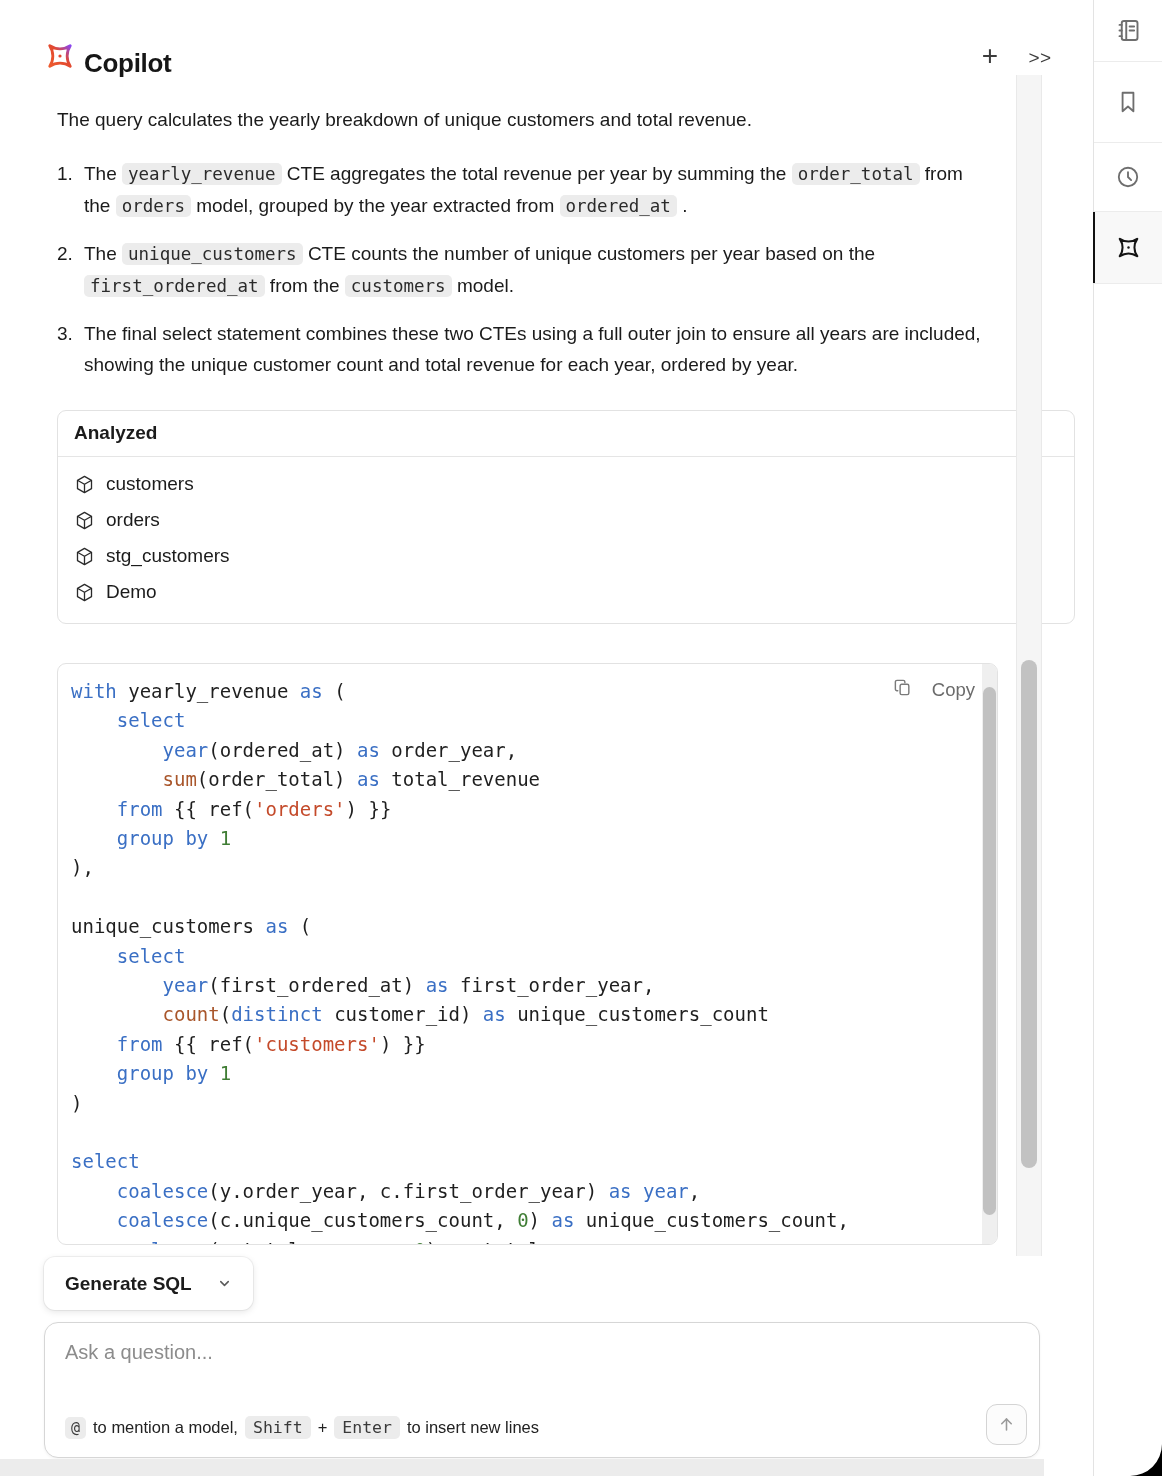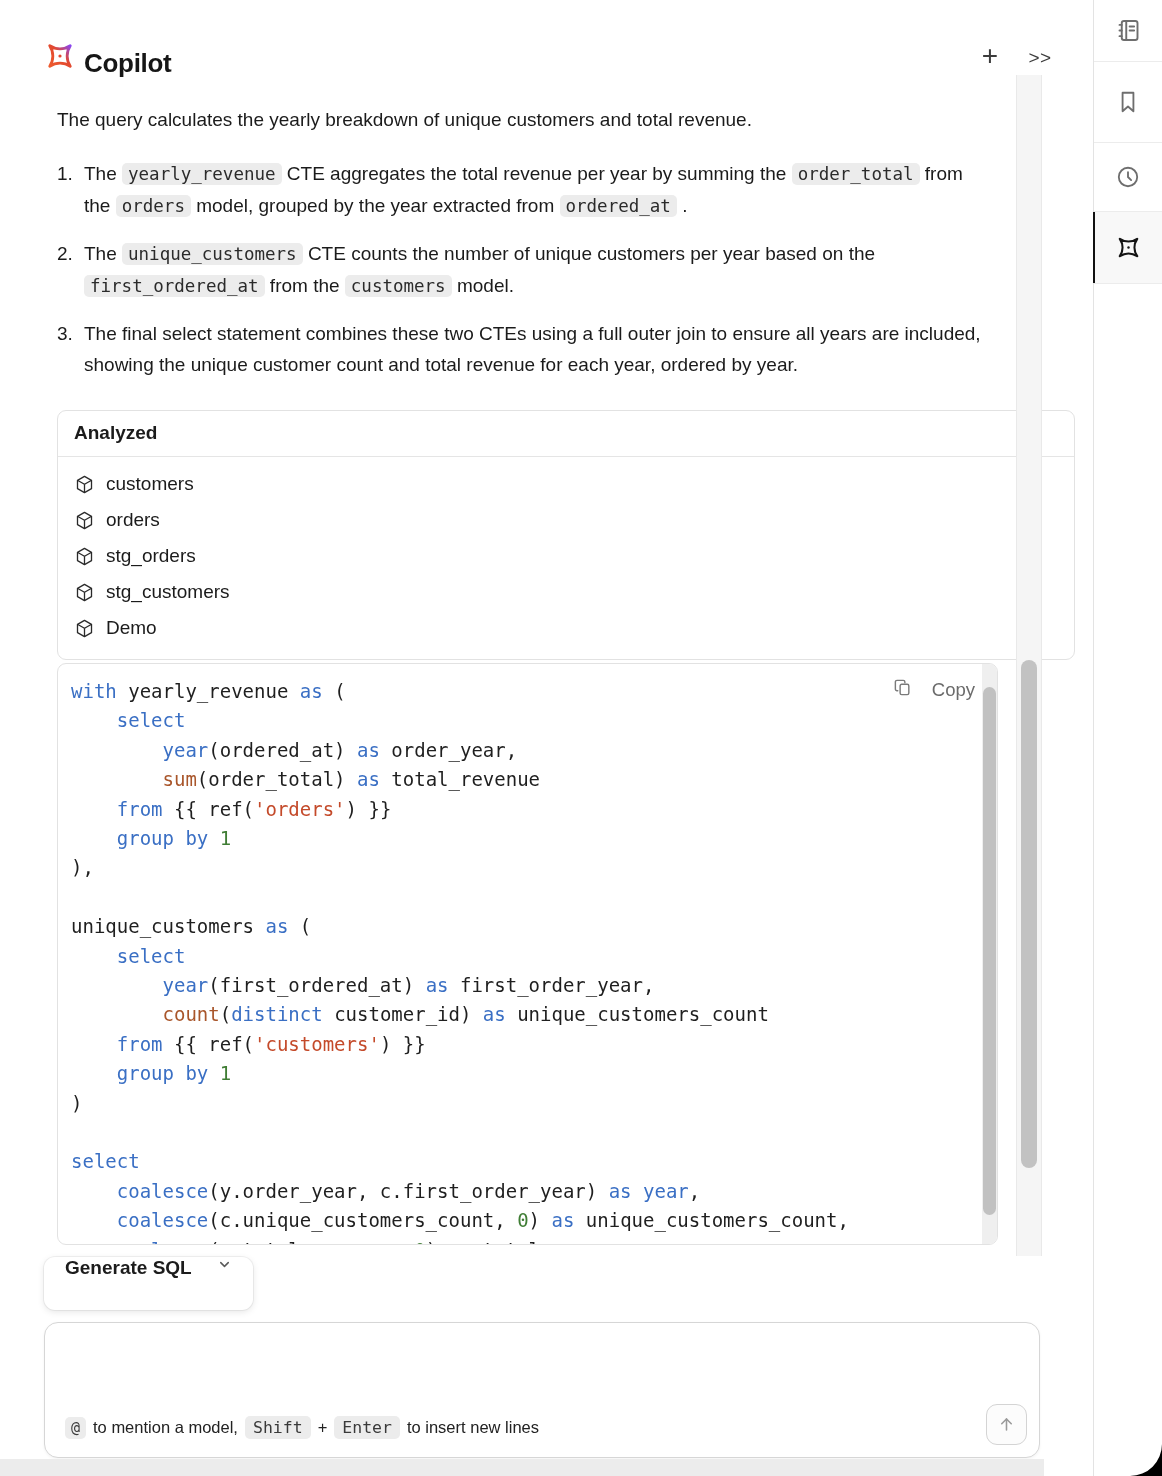--- a/index.html
+++ b/index.html
@@ -37,21 +37,21 @@
   .tok-num { color:var(--num,#3f7d34); }
   .copy-btn { position:absolute; top:14px; right:22px; display:flex; align-items:center; gap:20px; font-size:18.5px; color:#6b6b6b; background:none; border:none; cursor:pointer; z-index:2; }
   .code-scroll-track { position:absolute; top:0; right:0; bottom:0; width:15px; background:#efefef; z-index:3; }
   .code-scroll-thumb { position:absolute; right:1px; top:23px; width:13px; height:528px; background:#c1c1c1; border-radius:7px; }
 
   
   .main-scroll-track { position:absolute; left:1016px; top:75px; width:26px; height:1181px; background:#f5f5f5; border-left:1px solid #e9e9e9; border-right:1px solid #e9e9e9; }
   .main-scroll-thumb { position:absolute; left:4px; top:585px; width:16px; height:508px; background:#c2c2c2; border-radius:8px; }
 
   
-  .generate-btn { position:absolute; left:44px; top:1257px; height:53px; display:flex; align-items:flex-start; gap:25px; padding:0 21px; background:#fff; border:none; border-radius:11px; box-shadow:0 0 0 1px rgba(0,0,0,0.05), 0 2px 7px rgba(0,0,0,0.10); font-family:"Liberation Sans", sans-serif; font-size:19px; font-weight:700; color:#1c1c1c; cursor:pointer; }
+  .generate-btn { position:absolute; left:44px; top:1257px; height:53px; display:flex; align-items:center; gap:25px; padding:0 21px; background:#fff; border:none; border-radius:11px; box-shadow:0 0 0 1px rgba(0,0,0,0.05), 0 2px 7px rgba(0,0,0,0.10); font-family:"Liberation Sans", sans-serif; font-size:19px; font-weight:700; color:#1c1c1c; cursor:pointer; }
 
   .ask-box { position:absolute; left:44px; top:1322px; width:996px; height:136px; border:1px solid #d6d6d6; border-radius:14px; background:#fff; box-shadow:0 1px 3px rgba(0,0,0,0.05); }
   .ask-input { position:absolute; left:20px; top:18px; width:800px; height:46px; border:none; outline:none; resize:none; font-family:"Liberation Sans", sans-serif; font-size:20px; color:#1b1b1b; background:transparent; }
   .ask-input::placeholder { color:#8c8c8c; }
   .ask-hint { position:absolute; left:20px; bottom:18px; display:flex; align-items:center; gap:7px; font-size:16.5px; color:#222; }
   .hint-chip { font-size:16.5px; padding:2px 8px; color:#3a3a3a; }
   .hint-chip.at { font-size:15px; padding:2px 6px; }
   .submit-btn { position:absolute; right:12px; bottom:12px; width:41px; height:41px; border:1px solid #d4d4d4; border-radius:11px; background:#fcfcfc; display:flex; align-items:center; justify-content:center; cursor:pointer; }
 
   .bottom-strip { position:absolute; left:0; top:1459px; width:1044px; height:17px; background:#ececec; }
@@ -127,30 +127,20 @@
         <span>orders</span>
       </div>
       <div class="model-row">
         <span style="display: flex;">
           <svg viewBox="0 0 24 24" width="21" height="21" fill="none" stroke="#2a2a2a" stroke-width="1.5" stroke-linejoin="round">
             <path d="M12 2.8 L20 7.2 V16.8 L12 21.2 L4 16.8 V7.2 Z"></path>
             <path d="M4.4 7.4 L12 11.7 L19.6 7.4"></path>
             <line x1="12" y1="11.7" x2="12" y2="21"></line>
           </svg>
         </span>
-        <span>stg_orders</span>
-      </div>
-      <div class="model-row">
-        <span style="display: flex;">
-          <svg viewBox="0 0 24 24" width="21" height="21" fill="none" stroke="#2a2a2a" stroke-width="1.5" stroke-linejoin="round">
-            <path d="M12 2.8 L20 7.2 V16.8 L12 21.2 L4 16.8 V7.2 Z"></path>
-            <path d="M4.4 7.4 L12 11.7 L19.6 7.4"></path>
-            <line x1="12" y1="11.7" x2="12" y2="21"></line>
-          </svg>
-        </span>
         <span>stg_customers</span>
       </div>
       <div class="model-row">
         <span style="display: flex;">
           <svg viewBox="0 0 24 24" width="21" height="21" fill="none" stroke="#2a2a2a" stroke-width="1.5" stroke-linejoin="round">
             <path d="M12 2.8 L20 7.2 V16.8 L12 21.2 L4 16.8 V7.2 Z"></path>
             <path d="M4.4 7.4 L12 11.7 L19.6 7.4"></path>
             <line x1="12" y1="11.7" x2="12" y2="21"></line>
           </svg>
         </span>
@@ -182,20 +172,21 @@
 <button class="generate-btn">
   <span>Generate SQL</span>
   <span style="display:flex">
     <svg viewBox="0 0 24 24" width="15" height="15" fill="none" stroke="#5a5a5a" stroke-width="2.4" stroke-linecap="round" stroke-linejoin="round">
         <path d="M6 9l6 6 6-6"></path>
       </svg>
   </span>
 </button>
 
 <div class="ask-box">
+  <textarea class="ask-input" placeholder="Ask a question..." style=""></textarea>
   <div class="ask-hint">
       <span class="hint-chip at">@</span>
       <span>to mention a model,</span>
       <span class="hint-chip">Shift</span>
       <span>+</span>
       <span class="hint-chip">Enter</span>
       <span>to insert new lines</span>
     </div>
   <button class="submit-btn">
     <span style="display:flex">

